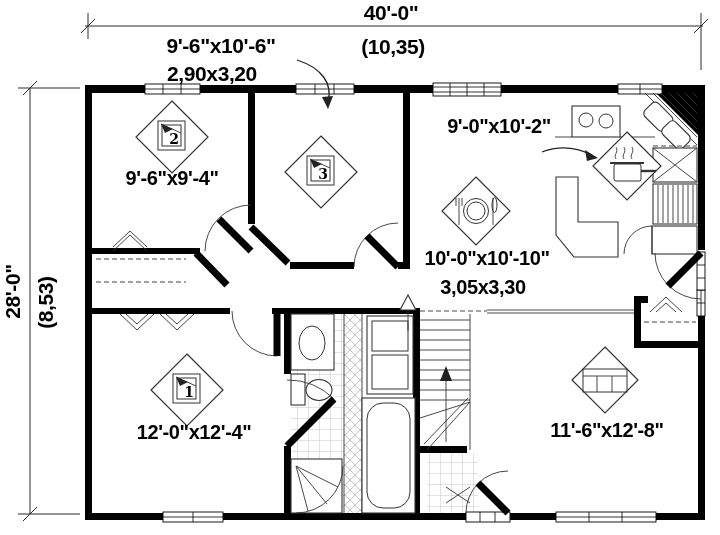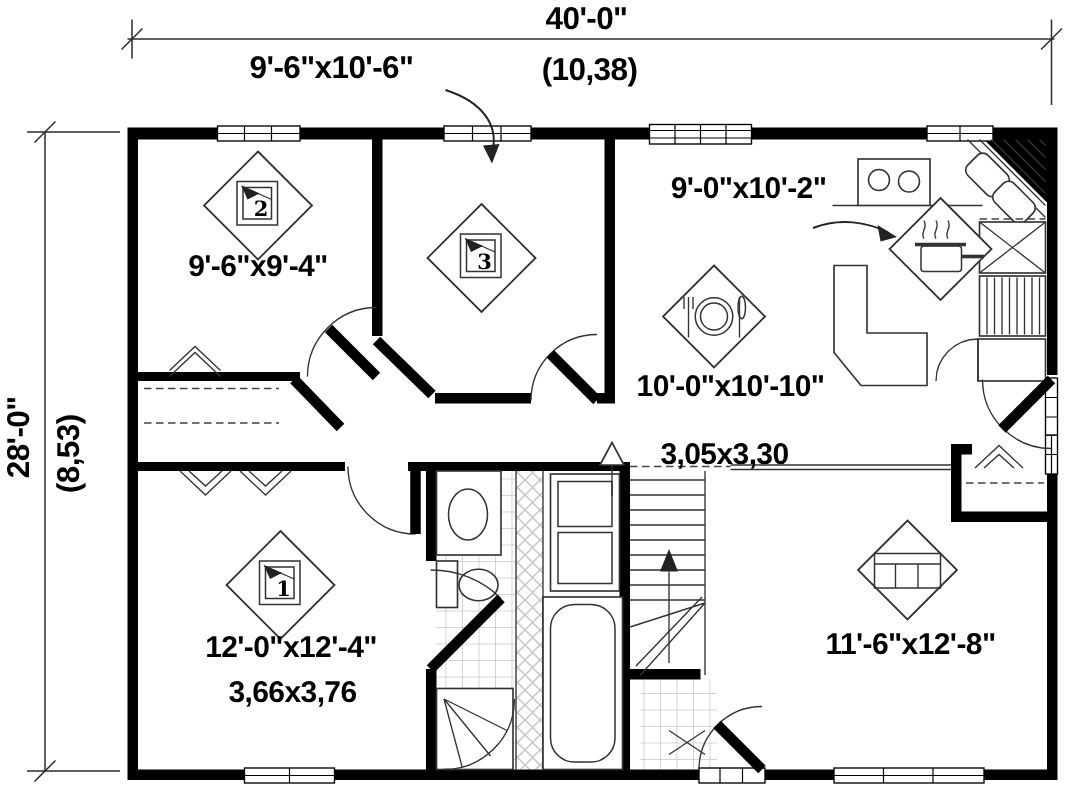--- a/index.html
+++ b/index.html
@@ -293,32 +293,32 @@
   <g>
     <path class="diamond" d="M605 347L638 380L605 413L572 380Z"></path>
     <g>
       <rect class="fixln" x="583" y="369" width="44" height="23"></rect>
       <path class="thin" d="M583 376H627M597 376V392M612 376V392"></path>
     </g>
   </g>
 </svg>
 
 <div class="label fs21" style="left:121px;top:34px;width:200px">9'-6"x10'-6"</div>
+<div class="label fs21" style="left:112px;top:62px;width:200px">2,90x3,20</div>
 
 <div class="label fs21" style="left:291px;top:1px;width:200px">40'-0"</div>
-<div class="label fs21" style="left:293px;top:35px;width:200px">(10,38)</div>
+<div class="label fs21" style="left:293px;top:35px;width:200px">(10,35)</div>
 
 <div class="label fs21 rot" style="left:-37px;top:280px;width:100px">28'-0"</div>
 <div class="label fs21 rot" style="left:-4px;top:291px;width:100px">(8,53)</div>
 
 <div class="label fs20" style="left:72px;top:167px;width:200px">9'-6"x9'-4"</div>
 
 <div class="label fs20" style="left:399px;top:115px;width:200px">9'-0"x10'-2"</div>
 
 <div class="label fs20" style="left:377px;top:247px;width:220px">10'-0"x10'-10"</div>
-<div class="label fs20" style="left:373px;top:292px;width:220px">3,05x3,30</div>
+<div class="label fs20" style="left:373px;top:276px;width:220px">3,05x3,30</div>
 
 <div class="label fs20" style="left:84px;top:421px;width:220px">12'-0"x12'-4"</div>
-<div class="label fs20" style="left:85px;top:451px;width:220px">3,66x3,76</div>
 
 <div class="label fs20" style="left:497px;top:419px;width:220px">11'-6"x12'-8"</div>
 
 </div>
 
 </body></html>

